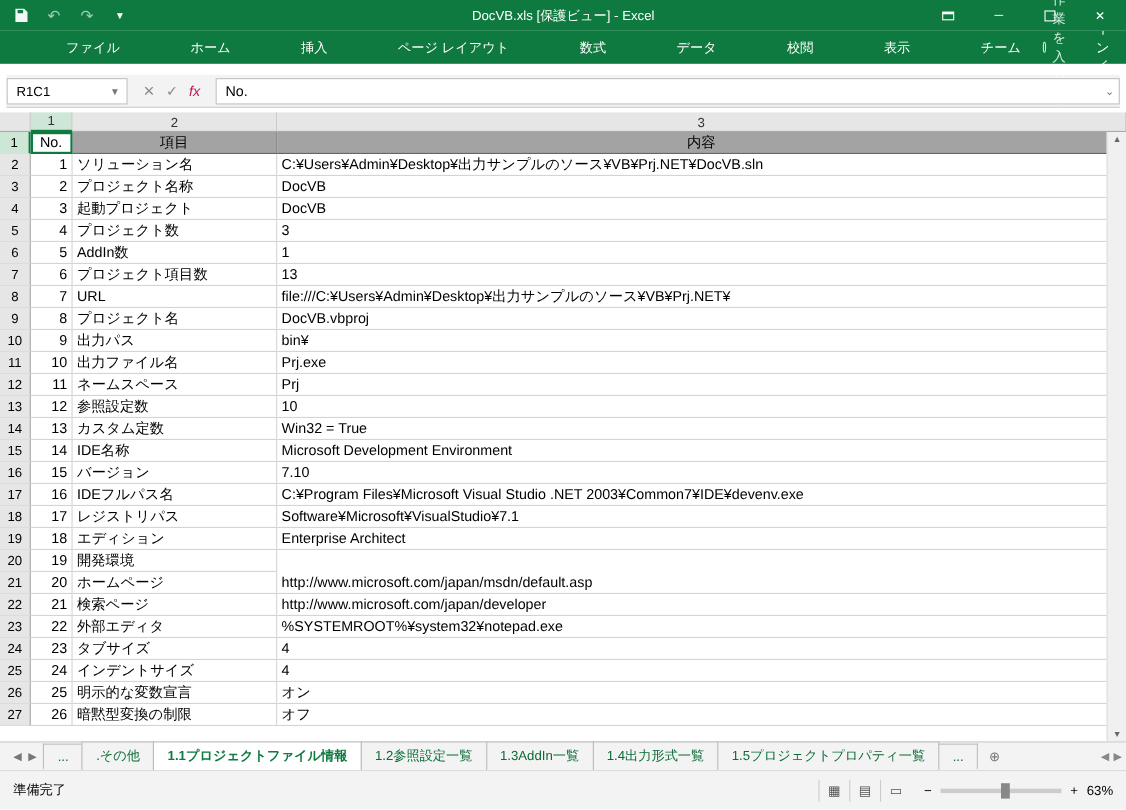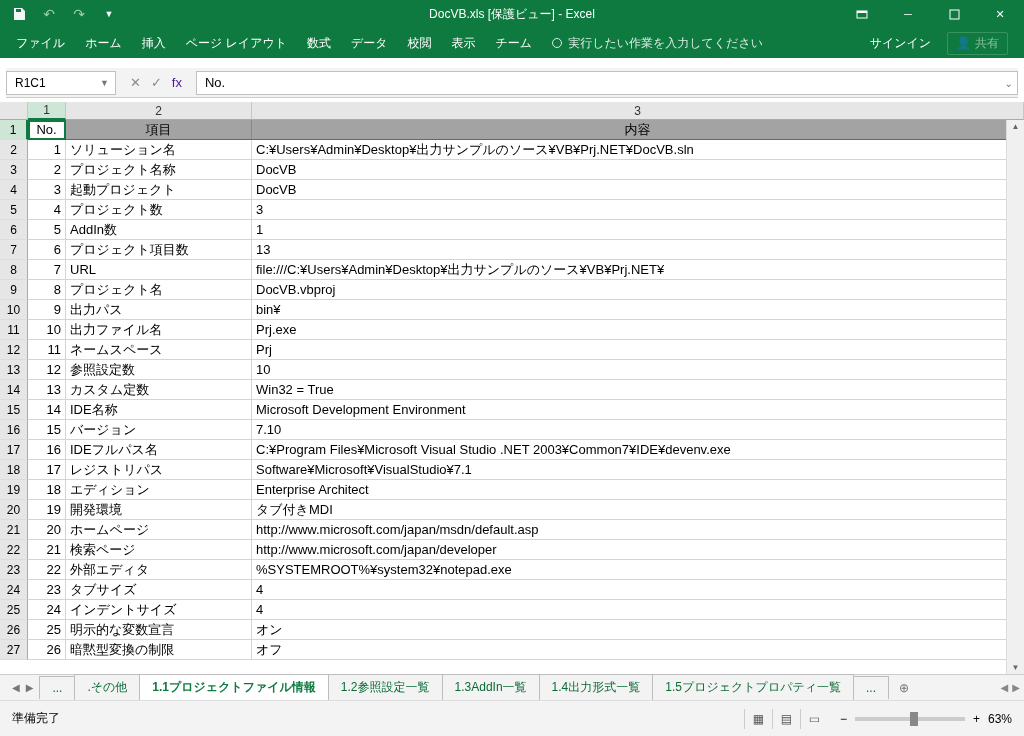--- a/index.html
+++ b/index.html
@@ -5,21 +5,21 @@
 * { margin: 0; padding: 0; box-sizing: border-box; font-family: "Meiryo UI", "Yu Gothic UI", sans-serif; }
 body { width: 1024px; height: 736px; background: #fff; overflow: hidden; display: flex; flex-direction: column; }
 .titlebar { background: #0e7a40; height: 28px; display: flex; align-items: center; color: #fff; font-size: 12px; position: relative; }
 .qat { display: flex; align-items: center; gap: 12px; padding-left: 10px; }
 .qat-icon { width: 18px; height: 18px; display: flex; align-items: center; justify-content: center; color: #fff; font-size: 14px; }
 .title-center { position: absolute; left: 50%; transform: translateX(-50%); font-size: 12px; white-space: nowrap; }
 .winctrl { margin-left: auto; display: flex; align-items: center; gap: 2px; padding-right: 2px; }
 .winbtn { width: 44px; height: 28px; display: flex; align-items: center; justify-content: center; font-size: 11px; color: #fff; }
 .winbtn.restore-down svg { width: 12px; height: 12px; }
 .ribbon-tabs { background: #0e7a40; height: 30px; display: flex; align-items: center; color: #fff; font-size: 12px; gap: 20px; padding: 0 16px; }
-.ribbon-tab { white-space: nowrap; }
+.ribbon-tab { white-space: nowrap; margin-left: 44px; }
 .tellme { opacity: .85; display: flex; align-items: center; gap: 6px; }
 .lamp { width: 10px; height: 10px; border: 1px solid #fff; border-radius: 50%; position: relative; }
 .right-ribbon { margin-left: auto; display: flex; gap: 16px; align-items: center; }
 .share-btn { border: 1px solid rgba(255,255,255,.35); padding: 2px 8px; border-radius: 2px; display: flex; gap: 4px; align-items: center; opacity: .5; }
 .fxbar { background: #f3f3f3; border-bottom: 1px solid #ccc; height: 30px; display: flex; align-items: center; font-size: 13px; margin: 10px 6px 4px; gap: 6px; }
 .name-box { width: 110px; height: 24px; border: 1px solid #c0c0c0; background: #fff; display: flex; align-items: center; justify-content: space-between; padding: 0 6px 0 8px; font-size: 12px; }
 .fx-icons { display: flex; gap: 10px; padding: 0 8px; color: #8a8a8a; font-size: 13px; }
 .fx-input { flex: 1; height: 24px; border: 1px solid #c0c0c0; background: #fff; display: flex; align-items: center; padding: 0 8px; font-size: 13px; font-family: "MS Gothic", monospace; position: relative; }
 .fx-expand { position: absolute; right: 4px; top: 50%; transform: translateY(-50%); font-size: 10px; color: #777; }
 .sheet-area { flex: 1; display: flex; flex-direction: column; overflow: hidden; background: #fff; position: relative; }
@@ -111,21 +111,21 @@
 </div>
 
 <div class="fxbar">
   <div class="name-box">
       <span>R1C1</span>
       <span style="font-size:9px;color:#777">▼</span>
     </div>
   <div class="fx-icons">
     <span>✕</span>
     <span>✓</span>
-    <span style="color:#4c1d95">fx</span>
+    <span style="font-style:italic;color:#be185d">fx</span>
   </div>
   <div class="fx-input">
       <span>No.</span>
       <span class="fx-expand">⌄</span>
     </div>
 </div>
 
 <div class="sheet-area">
   <div class="grid-wrap">
     <div class="col-headers">
@@ -246,21 +246,20 @@
         <div class="row">
     <div class="rh">19</div>
     <div class="cell c1 num">18</div>
     <div class="cell c2">エディション</div>
     <div class="cell c3">Enterprise Architect</div>
   </div>
         <div class="row">
     <div class="rh">20</div>
     <div class="cell c1 num">19</div>
     <div class="cell c2">開発環境</div>
-    <div class="cell c3">タブ付きMDI</div>
   </div>
         <div class="row">
     <div class="rh">21</div>
     <div class="cell c1 num">20</div>
     <div class="cell c2">ホームページ</div>
     <div class="cell c3">http://www.microsoft.com/japan/msdn/default.asp</div>
   </div>
         <div class="row">
     <div class="rh">22</div>
     <div class="cell c1 num">21</div>

